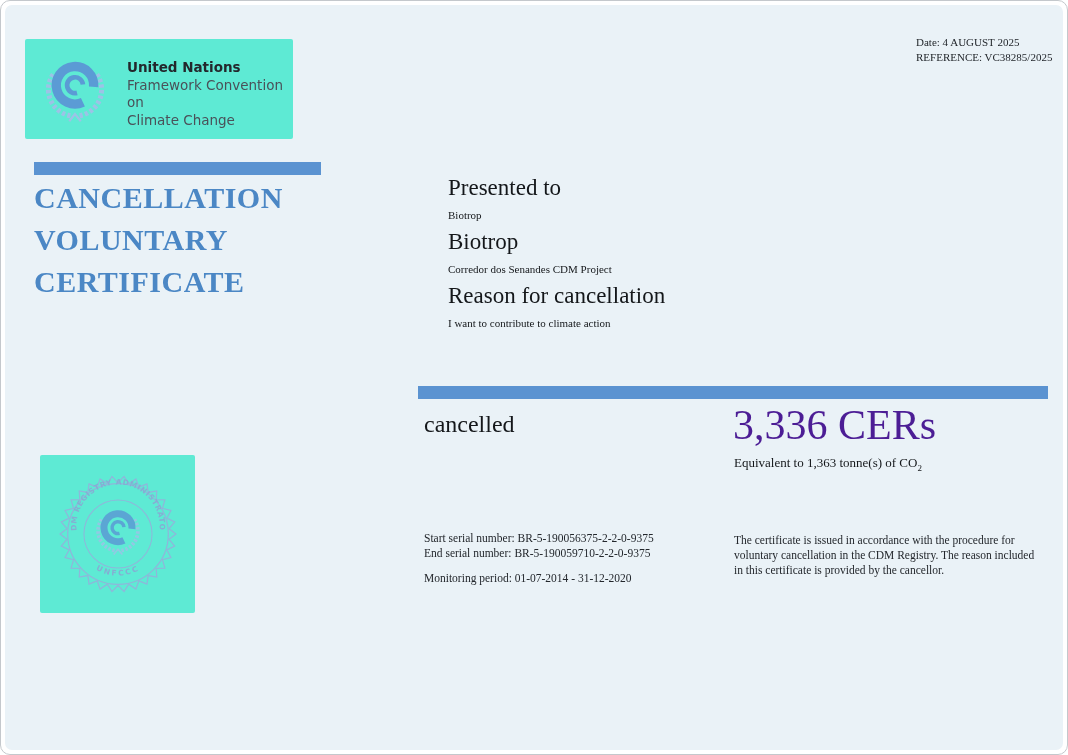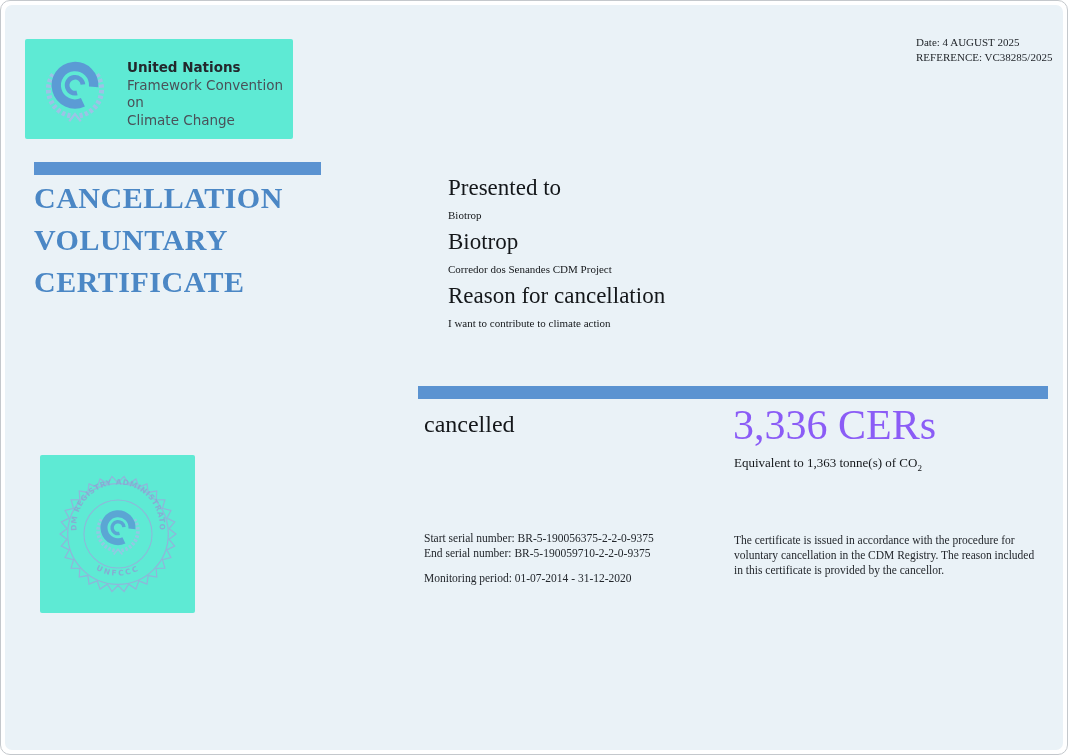--- a/index.html
+++ b/index.html
@@ -41,21 +41,21 @@
   .detail-value{font-size:11px;line-height:24px;color:#14171a;}
 
   
   .divider-bar{position:absolute;left:413px;top:381px;width:630px;height:13px;}
   .units-label{
     position:absolute;left:419px;top:403px;width:300px;
     font-size:24px;line-height:33px;color:#14171a;
   }
   .units-amount{
     position:absolute;left:728px;top:396px;
-    font-size:42px;line-height:48px;color:#8b5cf6;
+    font-size:42px;line-height:48px;color:#4c1d95;
   }
   .units-equivalent{
     position:absolute;left:729px;top:450px;font-size:13px;color:#14171a;
   }
   .units-equivalent sub{font-size:9px;}
 
   
   .seal-panel{left:35px;top:450px;width:155px;height:158px;}
   .seal-svg{position:absolute;left:52px;top:468px;width:122px;height:122px;}
 

